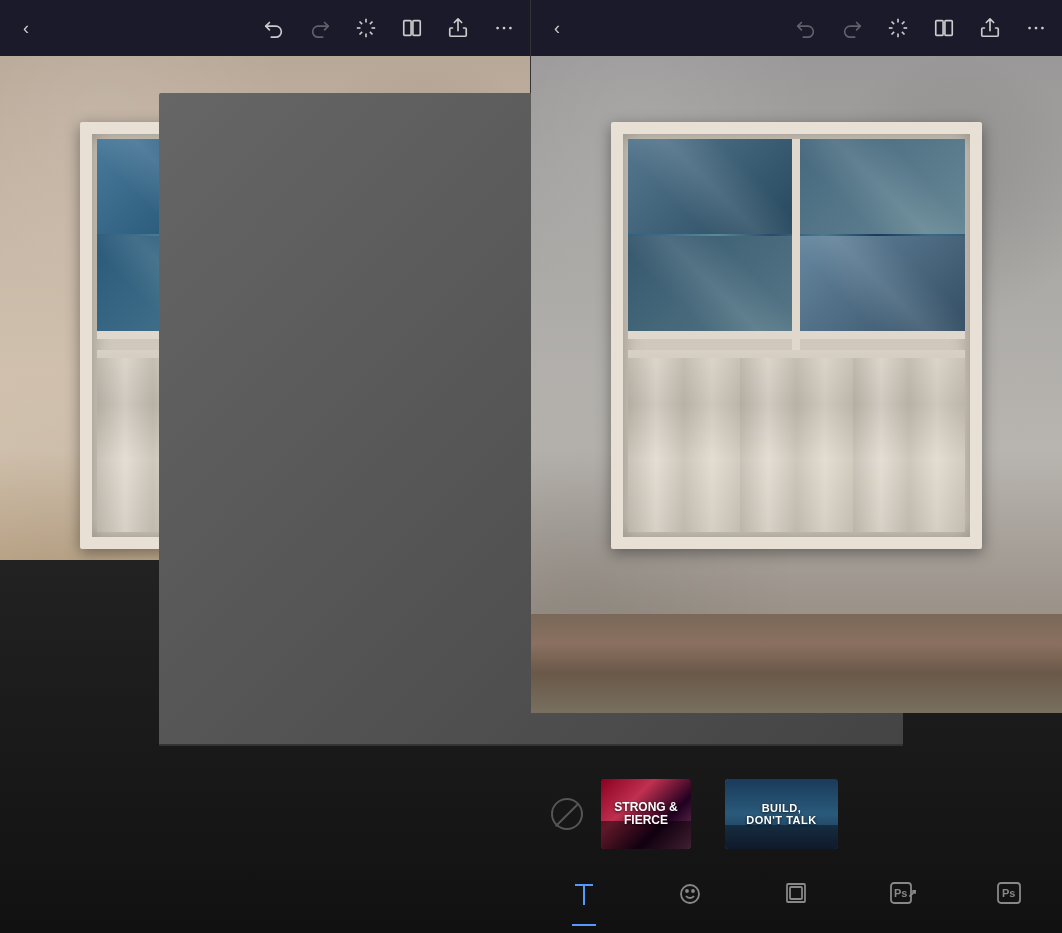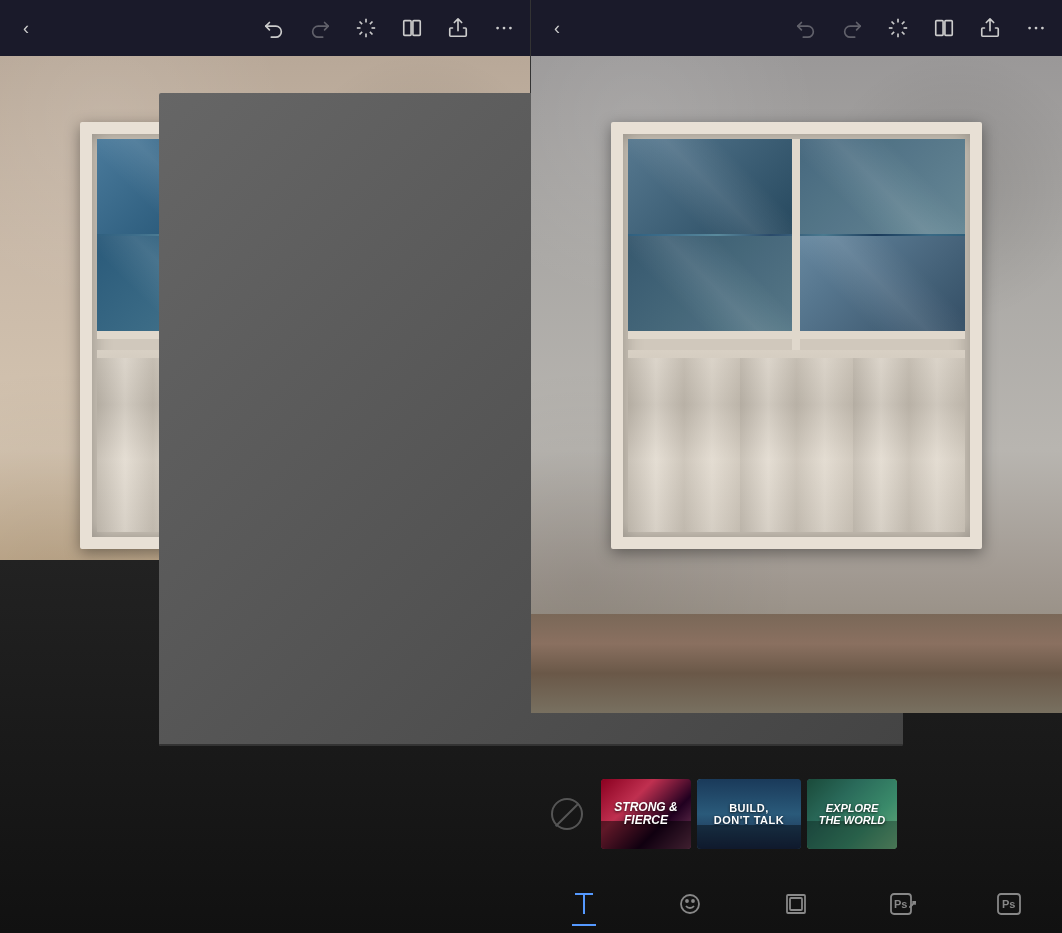--- a/index.html
+++ b/index.html
@@ -386,46 +386,46 @@
 
     .style-thumb-1 {
       width: 90px;
       background: linear-gradient(135deg, #c0203a 0%, #e03050 30%, #200820 60%, #603050 100%);
       display: flex;
       align-items: center;
       justify-content: center;
     }
 
     .style-thumb-2 {
-      width: 104px;
+      width: 113px;
       background: linear-gradient(135deg, #5a8a9a 0%, #3a6a7a 40%, #1a3a4a 60%, #2a5a6a 100%);
       display: flex;
       justify-content: center;
       flex-direction: column;
+      margin-left: 28px;
     }
 
     .style-thumb-3 {
       width: 90px;
       background: linear-gradient(135deg, #3a6a7a 0%, #5a8a5a 30%, #8ab040 60%, #4a8060 100%);
       display: flex;
       align-items: center;
       justify-content: center;
     }
 
     .style-thumb-4 {
       width: 70px;
       background: linear-gradient(135deg, #3a5a3a 0%, #2a4a2a 40%, #4a6a3a 70%, #6a8a5a 100%);
       display: flex;
       align-items: center;
       justify-content: center;
     }
 
     .style-text {
       font-weight: 900;
-      font-style: italic;
       color: white;
       font-size: 13px;
       text-align: center;
       line-height: 1.1;
       text-shadow: 0 1px 3px rgba(0,0,0,0.8);
     }
 
     
     .bottom-toolbar-right {
       height: 60px;
@@ -434,21 +434,20 @@
       align-items: center;
       justify-content: space-around;
       border-top: 1px solid #2a2a3a;
     }
 
     .right-tool-icon {
       color: #888;
       font-size: 20px;
       cursor: pointer;
       display: flex;
-      align-items: center;
       justify-content: center;
       width: 44px;
       height: 44px;
       position: relative;
     }
 
     .right-tool-icon.active {
       color: #5599ff;
     }
 
@@ -721,25 +720,20 @@
         <div style="position:absolute;bottom:0;left:0;right:0;height:40%;background:rgba(0,0,0,0.5);"></div>
         <span class="style-text" style="position:relative;z-index:1;font-size:12px;">STRONG &amp;<br>FIERCE</span>
       </div>
 
       <div class="style-thumbnail style-thumb-2">
         <div style="position:absolute;inset:0;background:linear-gradient(180deg,#1a3a5a,#2a5a7a,#1a2a4a);"></div>
         <div style="position:absolute;bottom:0;left:0;right:0;height:35%;background:rgba(0,0,0,0.4);"></div>
         <span class="style-text" style="position:relative;z-index:1;font-size:11px;font-style:normal;letter-spacing:0.5px;">BUILD,<br>DON'T TALK</span>
       </div>
 
-      <div class="style-thumbnail style-thumb-3">
-        <div style="position:absolute;inset:0;background:linear-gradient(135deg,#1a4a3a,#2a6a5a,#3a8a6a,#6aaa7a);"></div>
-        <div style="position:absolute;bottom:0;left:0;right:0;height:40%;background:rgba(0,0,0,0.3);"></div>
-        <span class="style-text" style="position:relative;z-index:1;font-size:11px;">EXPLORE<br>THE WORLD</span>
-      </div>
 
     </div>
 
     <div class="bottom-toolbar-right">
       <div class="right-tool-icon active">
         <svg width="22" height="26" viewBox="0 0 22 26" fill="none" stroke="#5599ff" stroke-width="2">
           <line x1="11" y1="3" x2="11" y2="23"></line>
           <line x1="2" y1="3" x2="20" y2="3"></line>
         </svg>
       </div>

